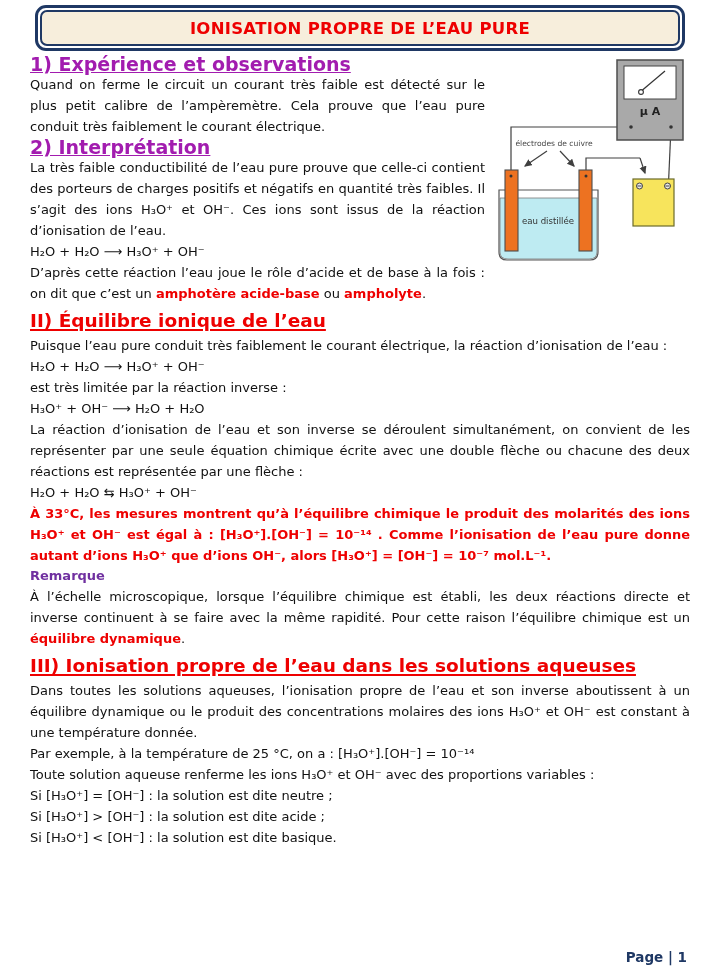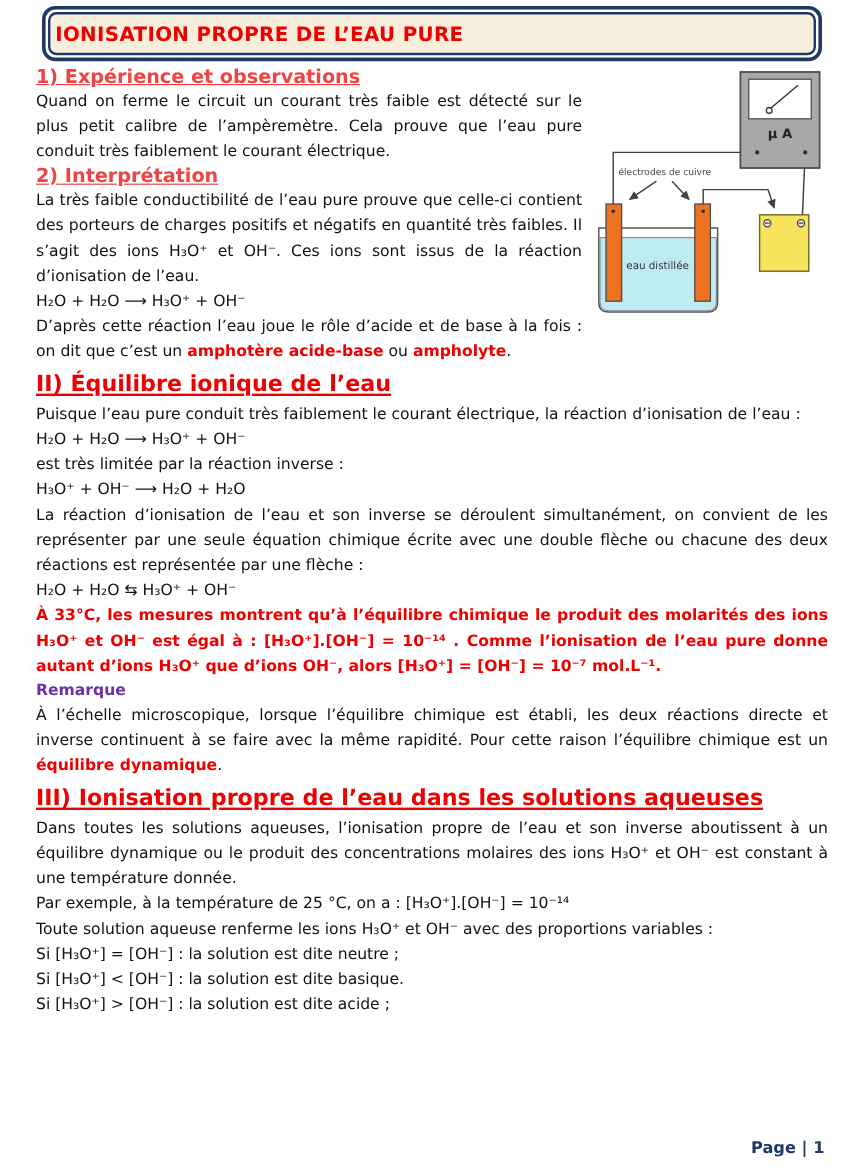--- a/index.html
+++ b/index.html
@@ -10,34 +10,34 @@
     color:#111;
   }
   
   .banner-outer {
     position:absolute; left:35px; right:35px; top:5px;
     border:3px solid #1f3864; border-radius:11px; padding:2px; background:#ffffff;
     box-sizing:border-box;
   }
   .banner-inner {
     border:2px solid #1f3864; border-radius:7px; background:#f7eedc;
-    padding:7px 4px 6px 4px;
+    text-align:center; padding:7px 4px 6px 4px;
   }
   .banner-title { color:#ee0000; font-weight:bold; font-size:16.5px; letter-spacing:.3px; }
 
   .content { position:absolute; top:54px; left:30px; width:660px; }
 
   h2.h-red {
     color:#ee0000; font-size:18.5px; font-weight:bold;
     text-decoration:underline; text-decoration-thickness:2px; text-underline-offset:2px;
     margin:0 0 3px 0; line-height:23px;
   }
   h2.sp { margin-top:5px; }
   h3.h-green {
-    color:#ef4444; font-size:16px; font-weight:bold; text-decoration:underline;
+    color:#a21caf; font-size:19px; font-weight:bold; text-decoration:underline;
     margin:0; line-height:20px;
   }
   p { margin:0; font-size:13px; line-height:21px; }
   p.just { text-align:justify; }
   p.eq { text-align:left; }
   .red-bold { color:#ee0000; font-weight:bold; }
   p.red-para { color:#ee0000; font-weight:bold; text-align:justify; }
   p.remark { color:#7030a0; font-weight:bold; line-height:20px; }
 
   .figure { float:right; width:196px; height:212px; margin:2px 0 4px 9px; }
@@ -136,20 +136,20 @@
     <p class="eq">H₂O + H₂O ⇆ H₃O⁺ + OH⁻</p>
     <p class="red-para">À 33°C, les mesures montrent qu’à l’équilibre chimique le produit des molarités des ions H₃O⁺ et OH⁻ est égal à : [H₃O⁺].[OH⁻] = 10⁻¹⁴ . Comme l’ionisation de l’eau pure donne autant d’ions H₃O⁺ que d’ions OH⁻, alors [H₃O⁺] = [OH⁻] = 10⁻⁷ mol.L⁻¹.</p>
     <p class="remark">Remarque</p>
     <p class="just"><span>À l’échelle microscopique, lorsque l’équilibre chimique est établi, les deux réactions directe et inverse continuent à se faire avec la même rapidité. Pour cette raison l’équilibre chimique est un </span><span class="red-bold">équilibre dynamique</span><span>.</span></p>
 
     <h2 class="h-red sp">III) Ionisation propre de l’eau dans les solutions aqueuses</h2>
     <p class="just">Dans toutes les solutions aqueuses, l’ionisation propre de l’eau et son inverse aboutissent à un équilibre dynamique ou le produit des concentrations molaires des ions H₃O⁺ et OH⁻ est constant à une température donnée.</p>
     <p class="eq">Par exemple, à la température de 25 °C, on a : [H₃O⁺].[OH⁻] = 10⁻¹⁴</p>
     <p class="eq">Toute solution aqueuse renferme les ions H₃O⁺ et OH⁻ avec des proportions variables :</p>
     <p class="eq">Si [H₃O⁺] = [OH⁻] : la solution est dite neutre ;</p>
+    <p class="eq">Si [H₃O⁺] &gt; [OH⁻] : la solution est dite acide ;</p>
     <p class="eq">Si [H₃O⁺] &lt; [OH⁻] : la solution est dite basique.</p>
-    <p class="eq">Si [H₃O⁺] &gt; [OH⁻] : la solution est dite acide ;</p>
 
   </div>
 
   <div class="footer">Page | 1</div>
 
 </div>
 
 </body></html>

